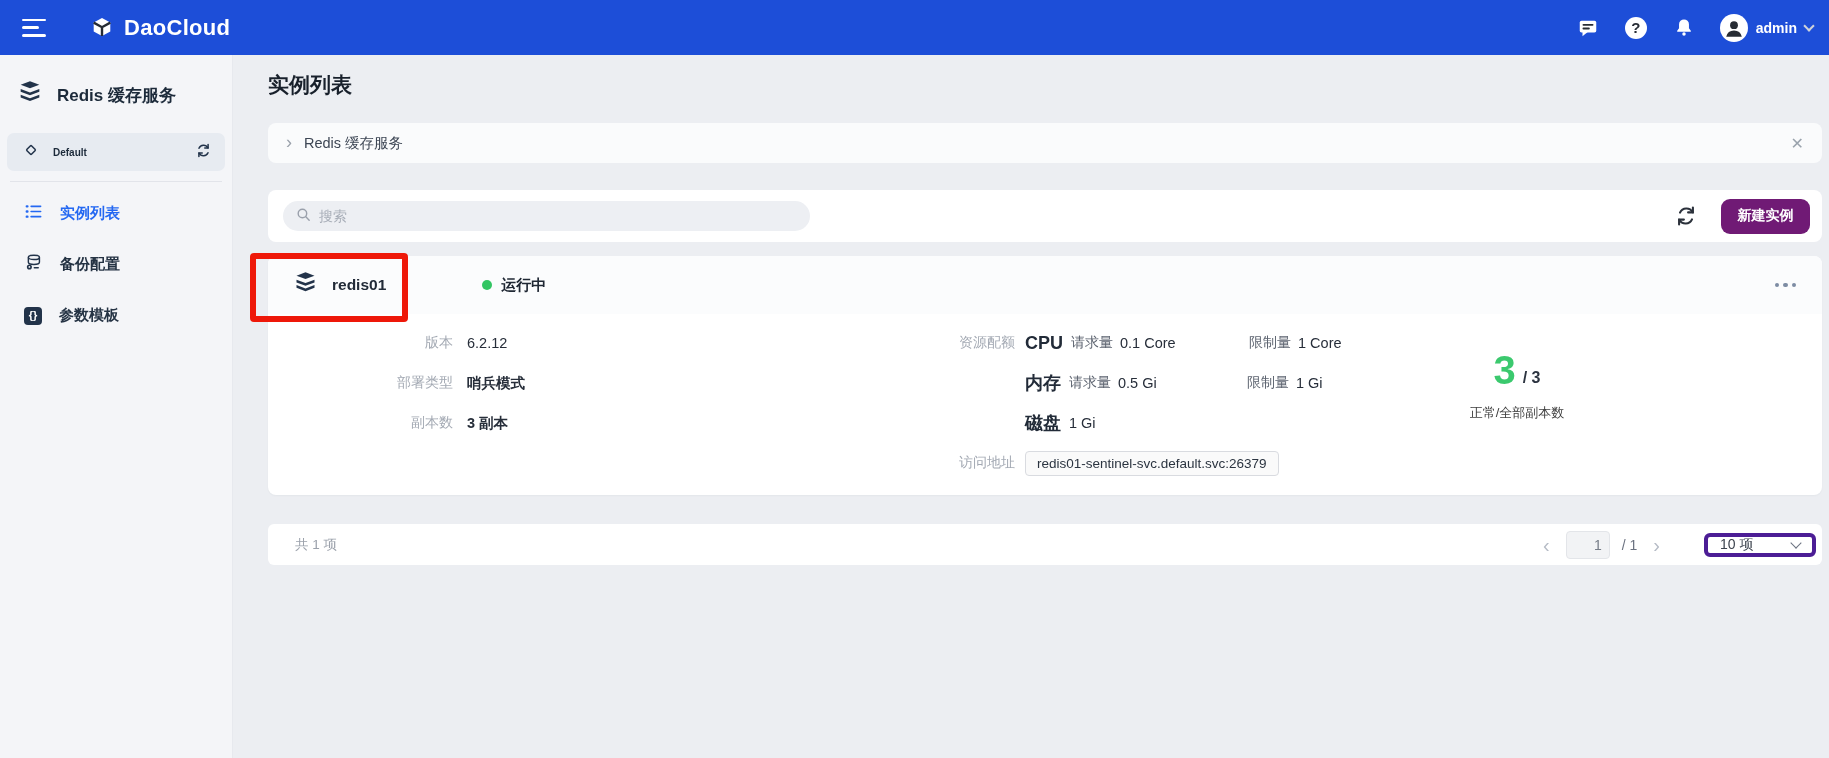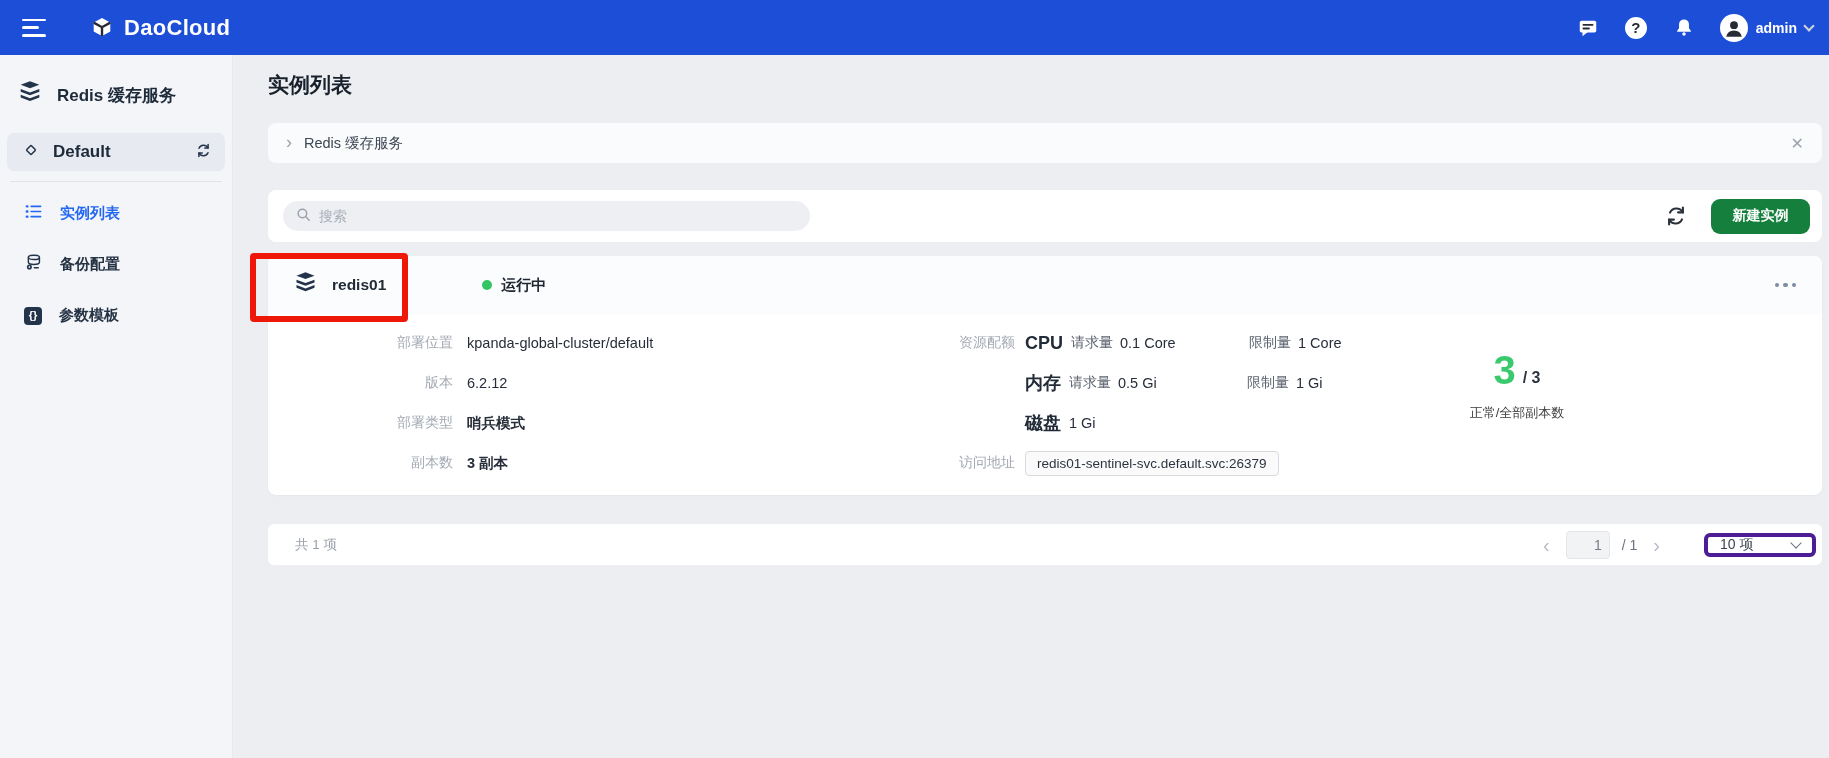--- a/index.html
+++ b/index.html
@@ -20,21 +20,21 @@
   .avatar-wrap { display:flex; align-items:center; gap:8px; cursor:pointer; }
   .avatar { width:28px; height:28px; border-radius:50%; background:#fff; display:flex; align-items:center; justify-content:center; overflow:hidden; }
   .username { color:#fff; font-size:14px; font-weight:bold; }
   .chev-down { width:8px; height:8px; border-right:2px solid #cfd3d9; border-bottom:2px solid #cfd3d9; transform:rotate(45deg); margin-top:-4px; }
 
   
   .sidebar { position:absolute; left:0; top:55px; width:233px; height:703px; background:#f4f5f8; border-right:1px solid #e7e9ee; }
   .svc-header { display:flex; align-items:center; gap:13px; padding:24px 0 18px 16px; }
   .svc-title { font-size:17px; font-weight:bold; color:#1c2a3a; }
   .workspace { margin:4px 7px 0 7px; height:38px; background:#e7ebf1; border-radius:7px; display:flex; align-items:center; padding:0 12px 0 14px; cursor:pointer; }
-  .workspace-label { font-size:17px; font-weight:bold; color:#1c2a3a; margin-left:12px; }
+  .workspace-label { font-size:10px; font-weight:bold; color:#1c2a3a; margin-left:12px; }
   .workspace .swap { margin-left:auto; }
   .side-divider { height:1px; background:#e2e4ea; margin:10px 10px 6px 10px; }
   .nav-item { display:flex; align-items:center; gap:17px; height:51px; padding-left:24px; cursor:pointer; }
   .nav-label { font-size:15px; font-weight:bold; color:#253344; }
   .nav-item.active .nav-label { color:#2468f2; }
   .braces-icon { width:18px; height:18px; background:#22334a; border-radius:4px; color:#fff; font-size:11px; font-weight:bold; display:flex; align-items:center; justify-content:center; line-height:1; }
 
   
   .main { position:absolute; left:233px; top:55px; width:1596px; height:703px; padding:16px 7px 0 35px; }
   .page-title { font-size:21px; font-weight:bold; color:#18202b; }
@@ -43,21 +43,21 @@
   .bc-chevron { color:#9aa1ab; font-size:18px; margin-right:12px; margin-top:-2px; }
   .bc-item { font-size:14.5px; color:#3d4654; }
   .bc-close { margin-left:auto; color:#9aa3ad; font-size:16px; cursor:pointer; }
 
   .toolbar { margin-top:27px; height:52px; background:#ffffff; border-radius:8px; display:flex; align-items:center; padding:0 12px 0 15px; }
   .search-pill { width:527px; height:30px; background:#edeff3; border-radius:15px; display:flex; align-items:center; padding:12px 12px; gap:7px; }
   .search-input { border:none; outline:none; background:transparent; font-size:14px; color:#3a414c; width:100%; font-family:inherit; }
   .search-input::placeholder { color:#a8aeb8; }
   .toolbar-right { margin-left:auto; display:flex; align-items:center; gap:22px; }
   .refresh-btn { width:26px; height:26px; display:flex; align-items:center; justify-content:center; cursor:pointer; }
-  .create-btn { width:99px; height:35px; background:#15803d; border:none; border-radius:9px; color:#fff; font-size:14px; font-weight:bold; cursor:pointer; font-family:inherit;text-align:center; }
+  .create-btn { width:89px; height:35px; background:#701a75; border:none; border-radius:9px; color:#fff; font-size:14px; font-weight:bold; cursor:pointer; font-family:inherit;text-align:center; }
 
   
   .card { position:relative; margin-top:14px; height:239px; background:#fff; border-radius:8px; box-shadow:0 1px 2px rgba(30,40,60,.04); }
   .card-header { height:58px; background:#fbfcfd; border-radius:8px 8px 0 0; display:flex; align-items:center; padding:0 24px; }
   .inst-name { font-size:15.5px; font-weight:bold; color:#222b38; margin-left:13px; }
   .status { display:flex; align-items:center; gap:9px; margin-left:96px; }
   .status-dot { width:10px; height:10px; border-radius:50%; background:#33c563; }
   .status-text { font-size:15px; font-weight:bold; color:#202834; }
   .more-dots { margin-left:auto; display:flex; gap:4px; cursor:pointer; padding:6px 2px; }
   .more-dots i { width:4.5px; height:4.5px; border-radius:50%; background:#7d8ca3; display:block; }
@@ -255,24 +255,20 @@
         </span>
         <span class="more-dots">
             <i></i>
             <i></i>
             <i></i>
           </span>
       </div>
 
       <div class="details-left">
         <div class="d-row">
-          <span class="d-label">部署位置</span>
-          <span class="d-value">kpanda-global-cluster/default</span>
-        </div>
-        <div class="d-row">
           <span class="d-label">版本</span>
           <span class="d-value">6.2.12</span>
         </div>
         <div class="d-row">
           <span class="d-label">部署类型</span>
           <span class="d-value bold">哨兵模式</span>
         </div>
         <div class="d-row">
           <span class="d-label">副本数</span>
           <span class="d-value bold">3 副本</span>

